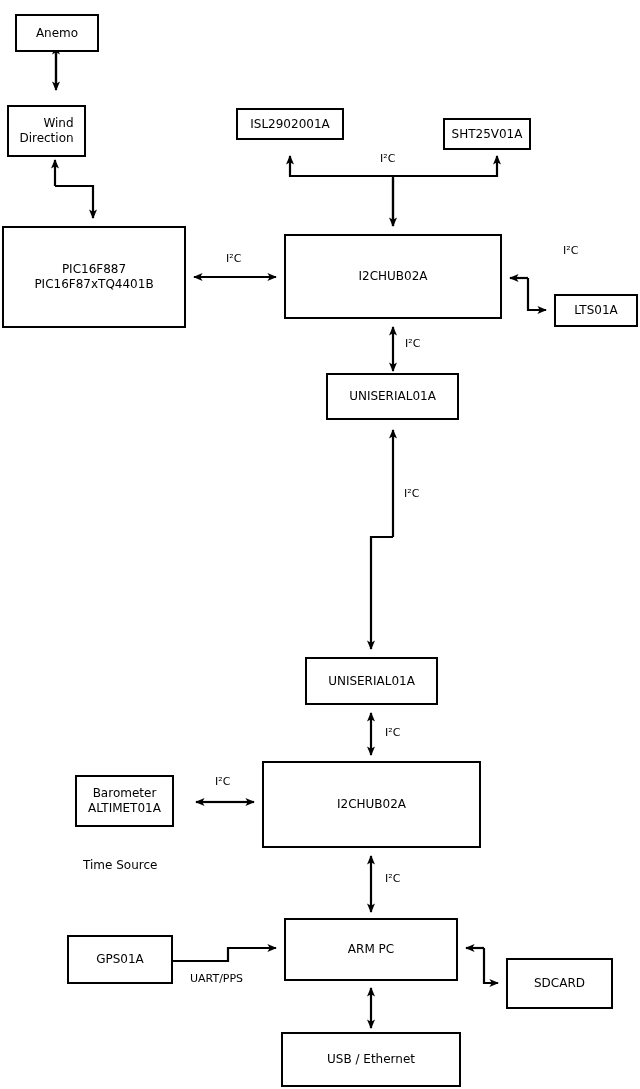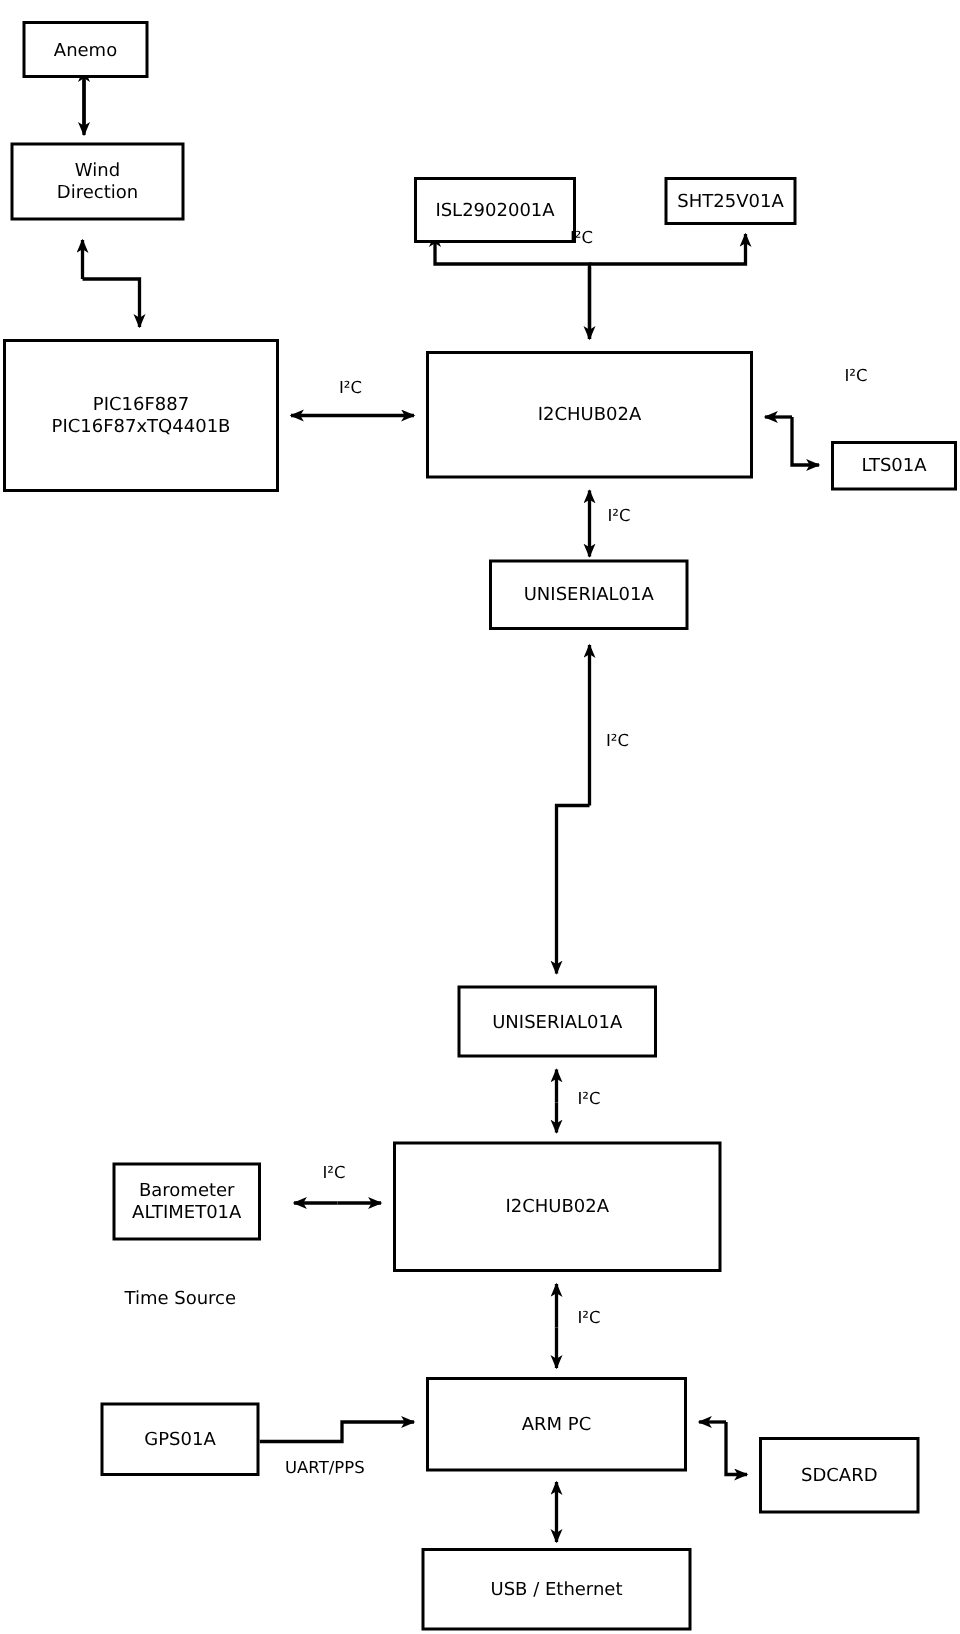--- a/index.html
+++ b/index.html
@@ -136,31 +136,31 @@
         <line x1="371" y1="1008" x2="371" y2="1028" marker-end="url(#ah)"></line>
       </g>
 
     </g>
   </svg>
 
   <div class="node" style="left:15px; top:2px; width:84px; height:38px;margin-top:12px;">
     <span class="label-lines">Anemo</span>
   </div>
 
-  <div class="node" style="left:7px; top:95px; width:116px; height:52px;">
+  <div class="node" style="left:7px; top:105px; width:79px; height:52px;text-align:right;">
     <span class="label-lines">Wind
 Direction</span>
   </div>
 
   <div class="node" style="left:2px; top:226px; width:184px; height:102px;">
     <span class="label-lines">PIC16F887
 PIC16F87xTQ4401B</span>
   </div>
 
-  <div class="node" style="left:236px; top:118px; width:108px; height:44px;margin-left:40px;">
+  <div class="node" style="left:236px; top:108px; width:108px; height:32px;">
     <span class="label-lines">ISL2902001A</span>
   </div>
 
   <div class="node" style="left:443px; top:118px; width:88px; height:32px;">
     <span class="label-lines">SHT25V01A</span>
   </div>
 
   <div class="node" style="left:284px; top:234px; width:218px; height:85px;">
     <span class="label-lines">I2CHUB02A</span>
   </div>

